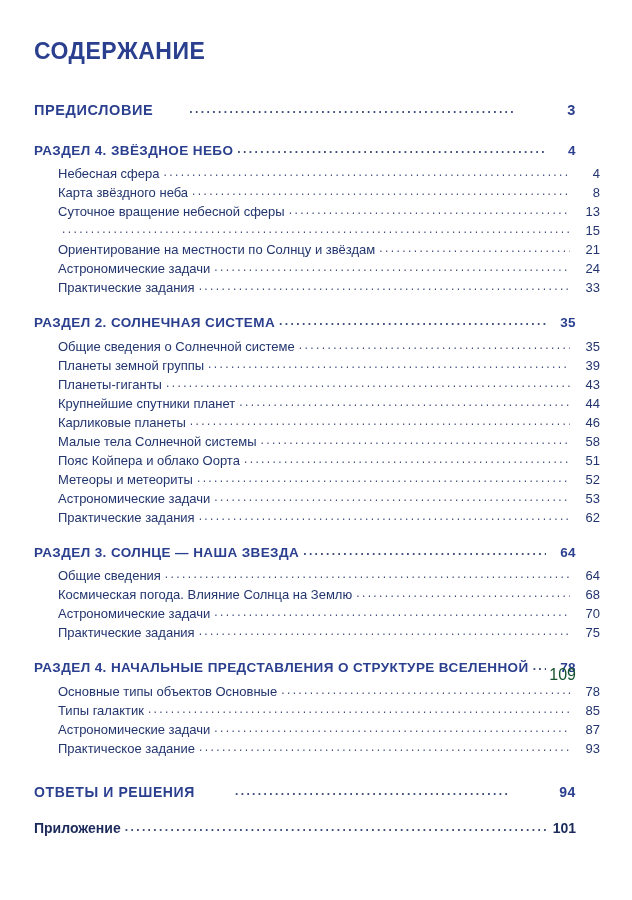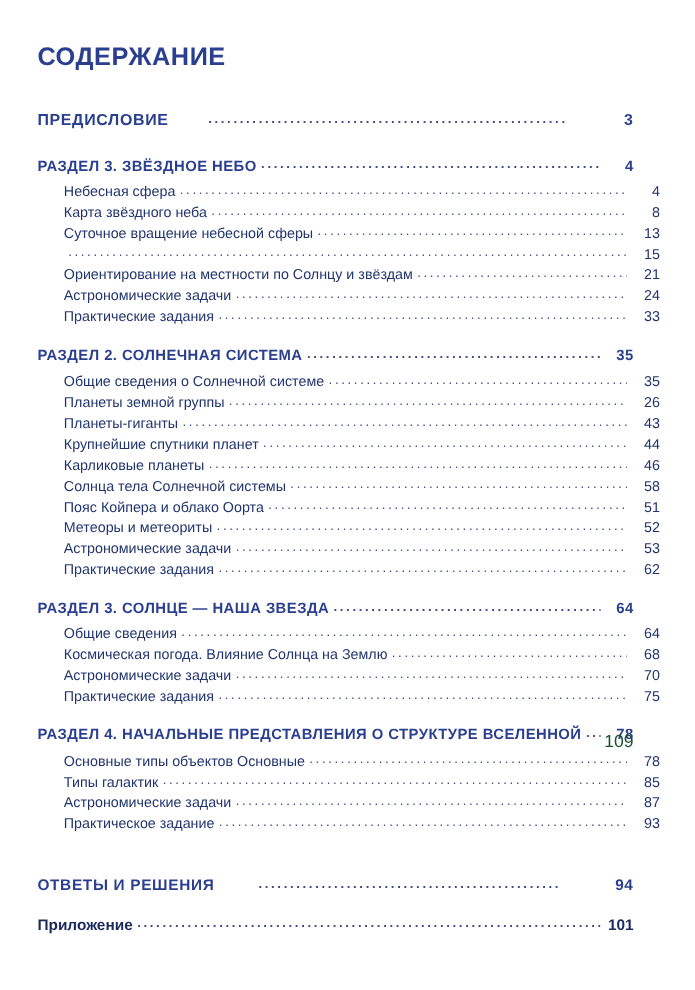--- a/index.html
+++ b/index.html
@@ -87,21 +87,21 @@
     margin: 0 0 6px 0;
     padding-left: 24px;
   }
   .lvl-sub .page-num { font-weight: normal; color:#22356e; }
 
   .lvl-answers {
     font-size: 14px;
     font-weight: bold;
     letter-spacing: 0.6px;
     color: #2b3f8f;
-    margin: 42px 0 22px 0;
+    margin: 30px 0 22px 0;
     gap: 36px;
   }
   .lvl-answers .page-num { font-weight: bold; }
 
   .lvl-appendix {
     font-size: 14px;
     font-weight: bold;
     color: #1b2a5a;
     margin: 0 0 18px 0;
   }
@@ -123,21 +123,21 @@
 
   <div class="doc-title">СОДЕРЖАНИЕ</div>
 
   <div class="toc" id="toc-list">
       <div class="entry lvl-front">
         <span class="label">ПРЕДИСЛОВИЕ</span>
         <span class="dots">........................................................................................................................................................................................................</span>
         <span class="page-num">3</span>
       </div>
       <div class="entry lvl-section">
-        <span class="label">РАЗДЕЛ 3. ЗВЁЗДНОЕ НЕБО</span>
+        <span class="label">РАЗДЕЛ 4. ЗВЁЗДНОЕ НЕБО</span>
         <span class="dots">........................................................................................................................................................................................................</span>
         <span class="page-num">4</span>
       </div>
       <div class="entry lvl-sub">
         <span class="label">Небесная сфера</span>
         <span class="dots">........................................................................................................................................................................................................</span>
         <span class="page-num">4</span>
       </div>
       <div class="entry lvl-sub">
         <span class="label">Карта звёздного неба</span>
@@ -174,39 +174,39 @@
         <span class="page-num">35</span>
       </div>
       <div class="entry lvl-sub">
         <span class="label">Общие сведения о Солнечной системе</span>
         <span class="dots">........................................................................................................................................................................................................</span>
         <span class="page-num">35</span>
       </div>
       <div class="entry lvl-sub">
         <span class="label">Планеты земной группы</span>
         <span class="dots">........................................................................................................................................................................................................</span>
-        <span class="page-num">26</span>
+        <span class="page-num">39</span>
       </div>
       <div class="entry lvl-sub">
         <span class="label">Планеты-гиганты</span>
         <span class="dots">........................................................................................................................................................................................................</span>
         <span class="page-num">43</span>
       </div>
       <div class="entry lvl-sub">
         <span class="label">Крупнейшие спутники планет</span>
         <span class="dots">........................................................................................................................................................................................................</span>
         <span class="page-num">44</span>
       </div>
       <div class="entry lvl-sub">
         <span class="label">Карликовые планеты</span>
         <span class="dots">........................................................................................................................................................................................................</span>
         <span class="page-num">46</span>
       </div>
       <div class="entry lvl-sub">
-        <span class="label">Солнца тела Солнечной системы</span>
+        <span class="label">Малые тела Солнечной системы</span>
         <span class="dots">........................................................................................................................................................................................................</span>
         <span class="page-num">58</span>
       </div>
       <div class="entry lvl-sub">
         <span class="label">Пояс Койпера и облако Оорта</span>
         <span class="dots">........................................................................................................................................................................................................</span>
         <span class="page-num">51</span>
       </div>
       <div class="entry lvl-sub">
         <span class="label">Метеоры и метеориты</span>

